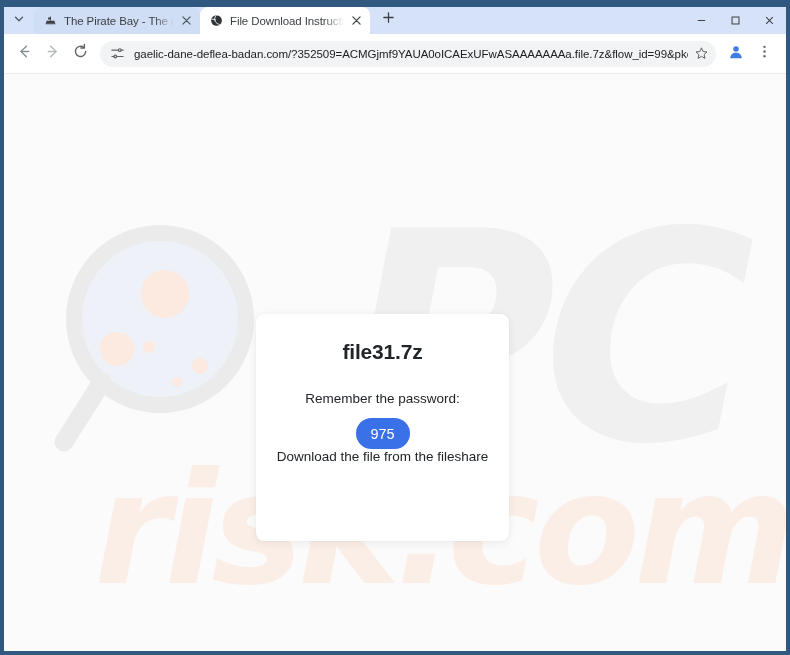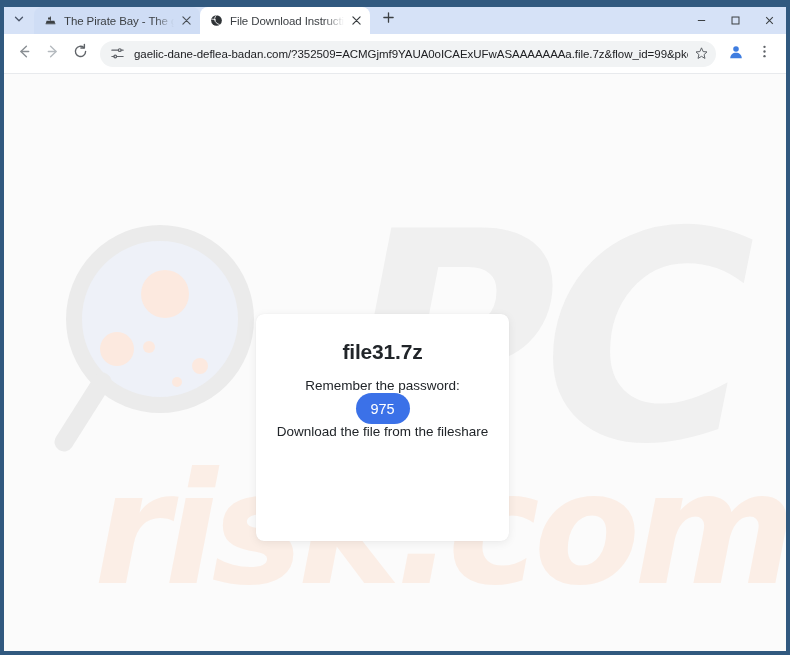--- a/index.html
+++ b/index.html
@@ -256,24 +256,25 @@
     font-size: 21px;
     font-weight: 700;
     color: #212529;
     letter-spacing: -0.2px;
     margin: 0;
     font-family: "Liberation Sans", sans-serif;
   }
   .card-label {
     font-size: 13.5px;
     color: #212529;
-    margin-top: 14px;
+    margin-top: 27px;
     font-family: "Liberation Sans", sans-serif;
   }
   .pill {
+    margin-top: 12px;
     min-width: 54px;
     height: 31px;
     background: #3b71e8;
     color: #ffffff;
     border-radius: 16px;
     display: flex;
     align-items: center;
     justify-content: center;
     font-size: 14.5px;
     padding: 0 13px;

